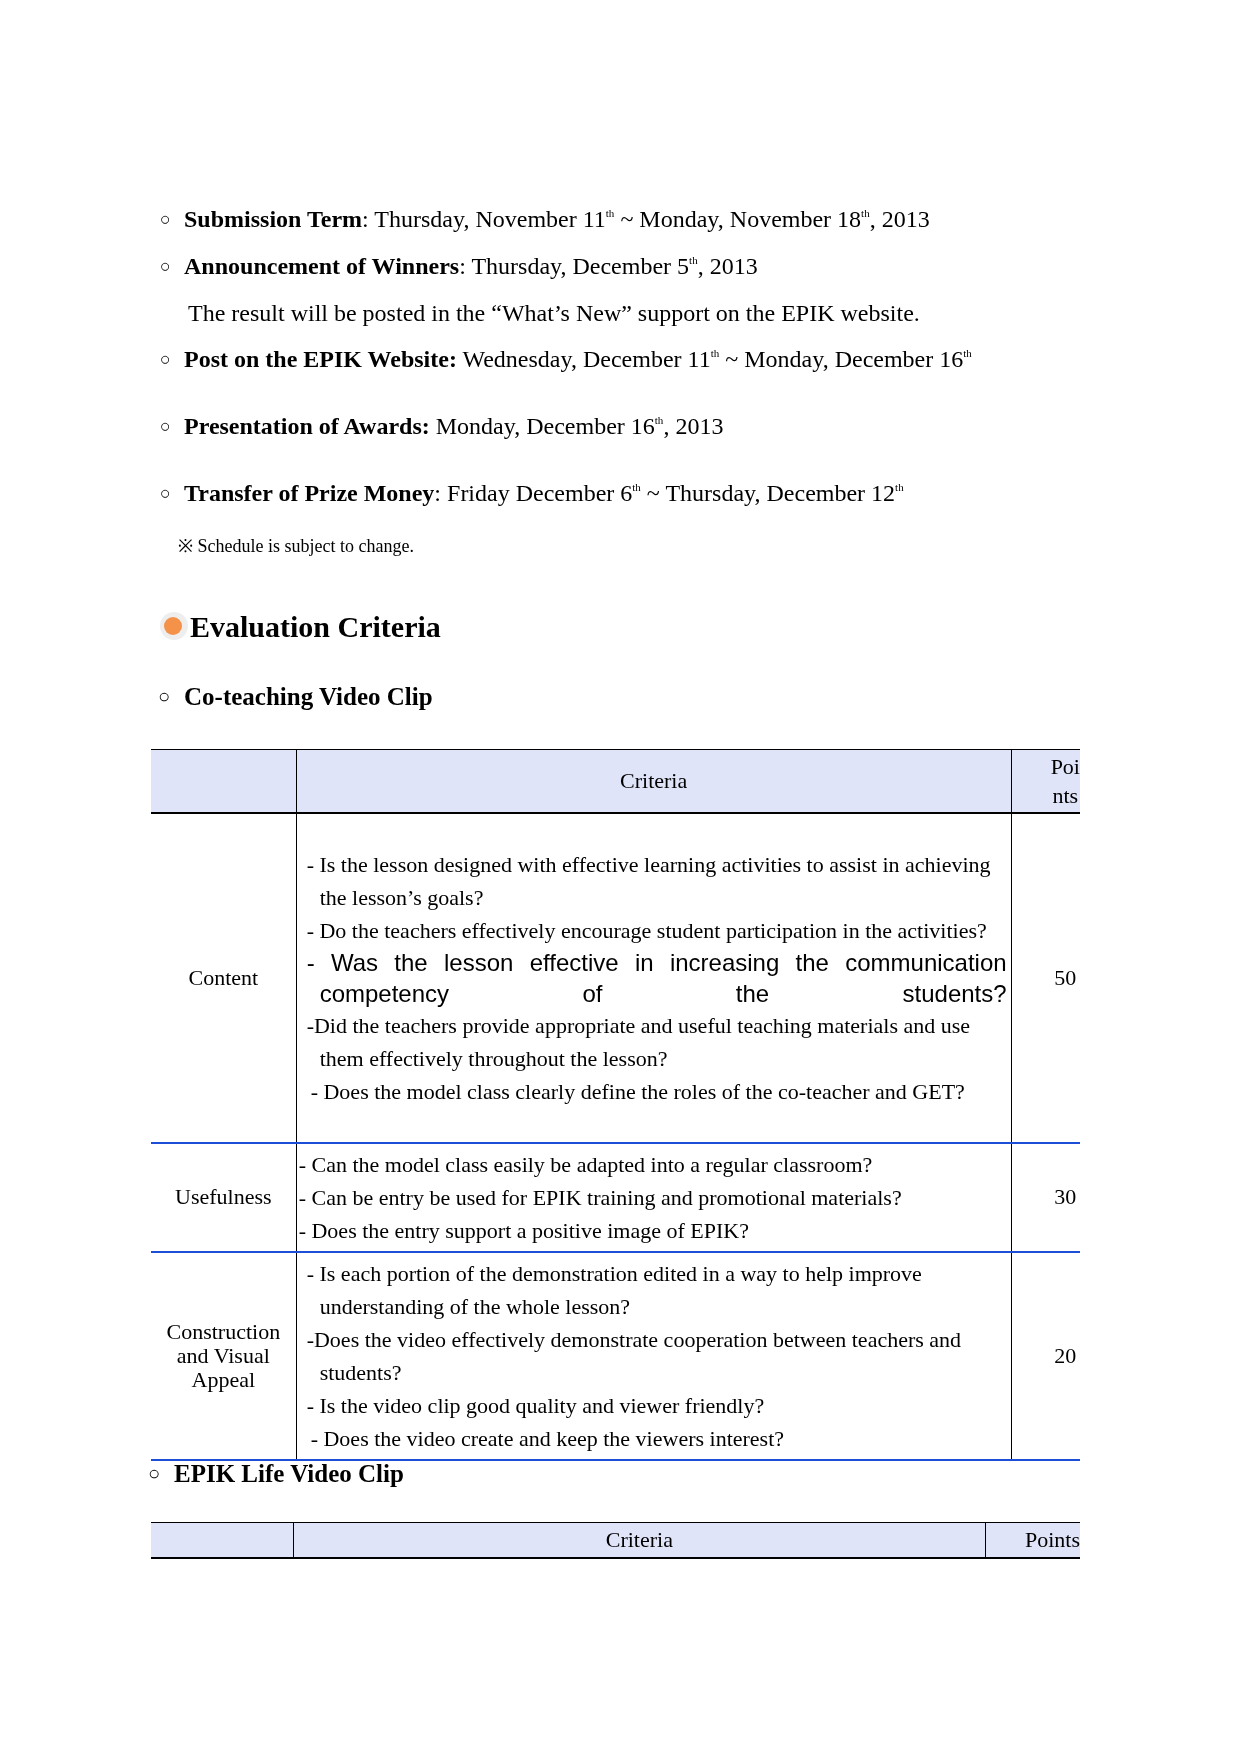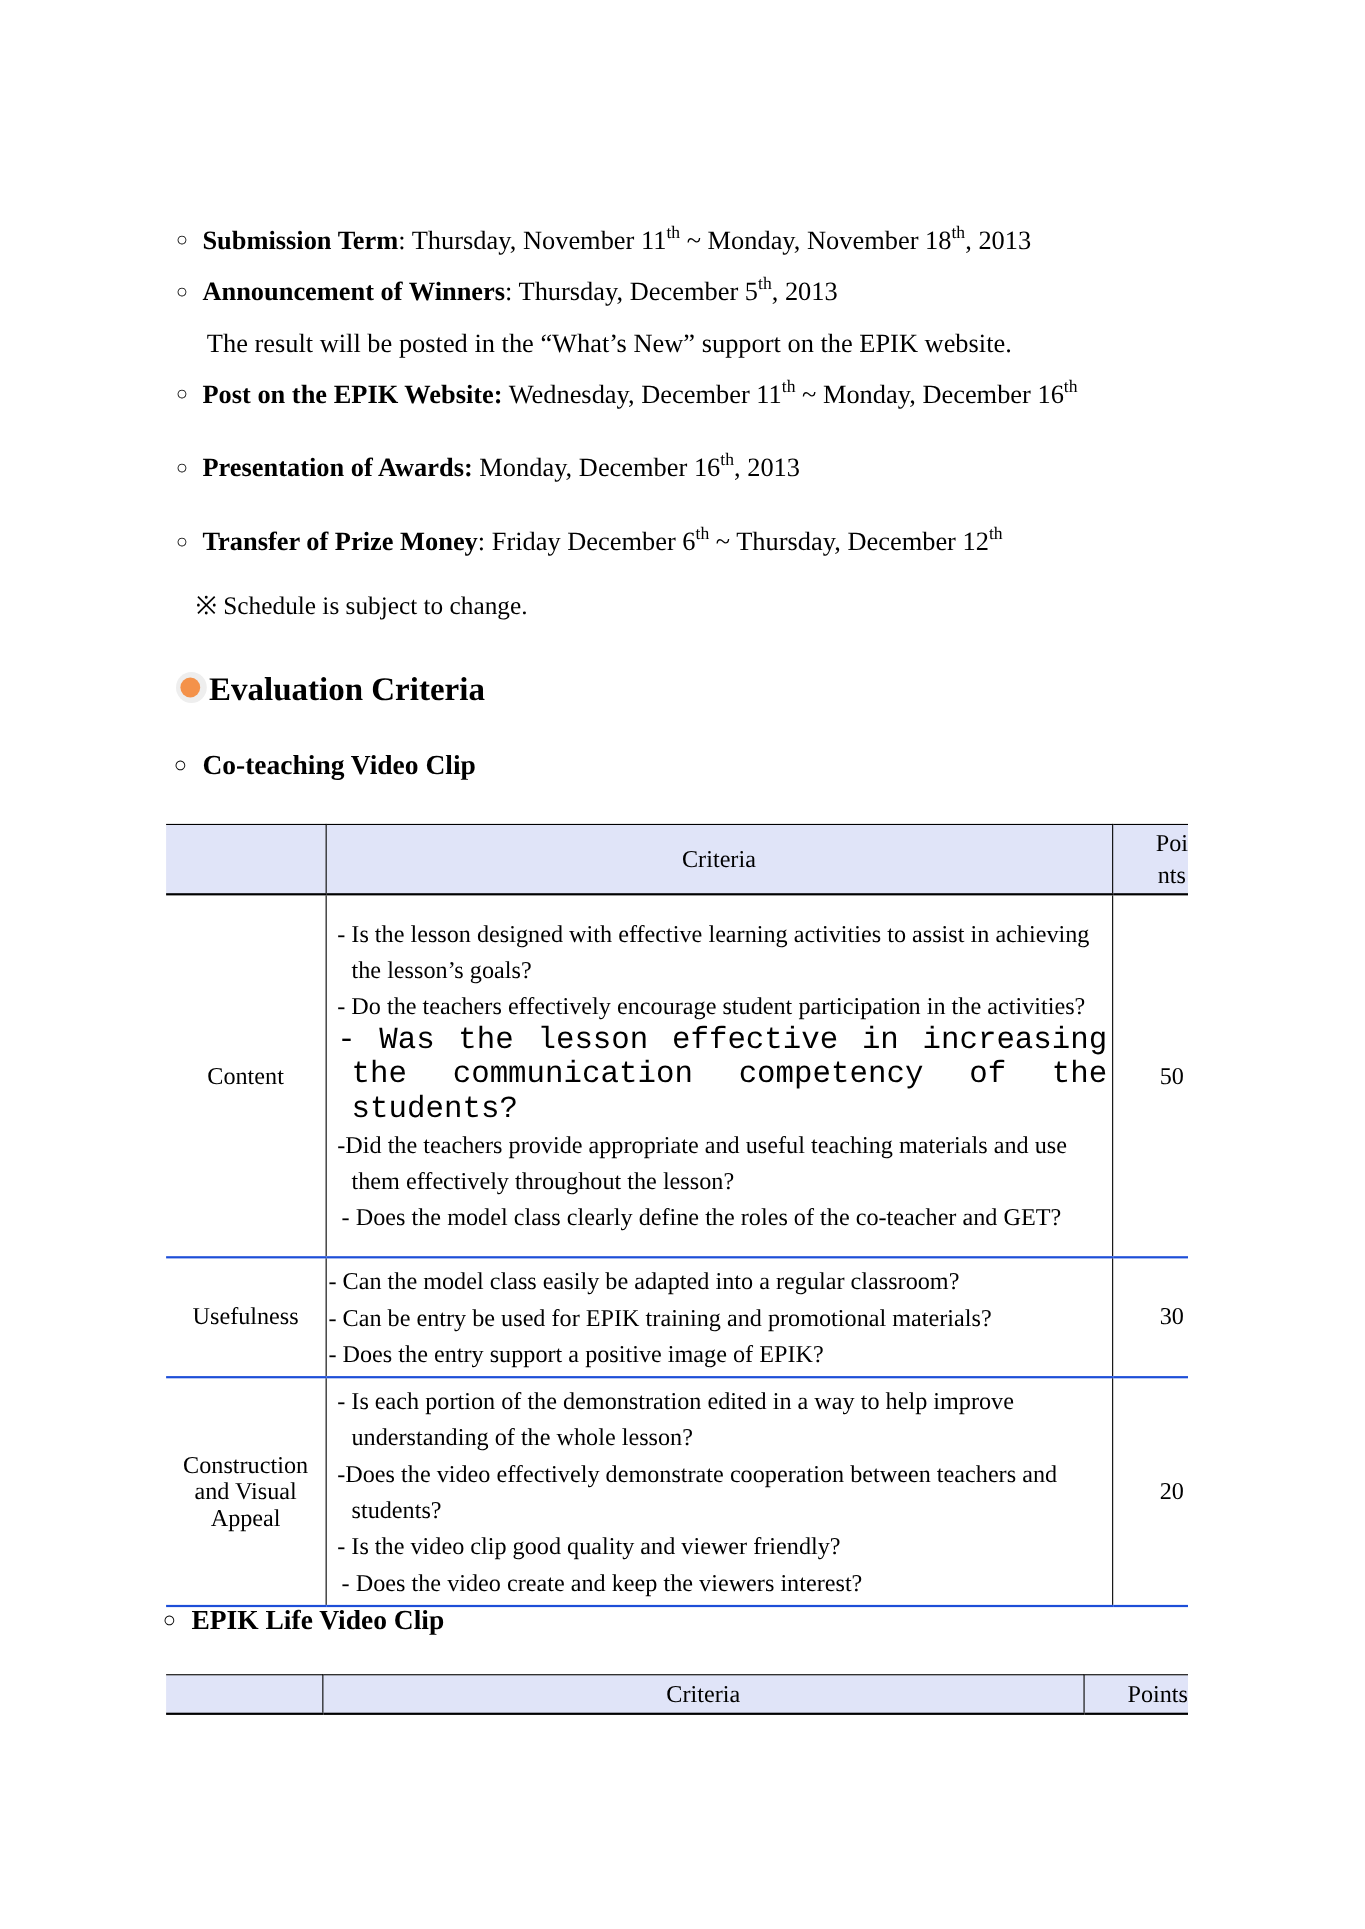--- a/index.html
+++ b/index.html
@@ -1,38 +1,38 @@
 <!DOCTYPE html>
 <html><head>
 <meta charset="utf-8">
 <style>
   html, body { margin: 0; padding: 0; background: #ffffff; }
   body { width: 1241px; height: 1754px; position: relative; overflow: hidden;
          font-family: "Liberation Serif", serif; color: #000; }
   .line { position: absolute; left: 160px; font-size: 24px; white-space: nowrap; }
   .line b { font-weight: bold; }
   .bullet { font-size: 18px; display: inline-block; width: 24px; vertical-align: 2px; }
-  sup { font-size: 16px; vertical-align: 10px; line-height: 0; }
-  .note { position: absolute; left: 178px; font-size: 23px; white-space: nowrap; }
+  sup { font-size: 11px; vertical-align: 10px; line-height: 0; }
+  .note { position: absolute; left: 178px; font-size: 18px; white-space: nowrap; }
   .heading { position: absolute; left: 160px; top: 610px; font-size: 30px; font-weight: bold; white-space: nowrap; }
   .heading .dot-wrap { display: inline-block; width: 28px; height: 28px; border-radius: 50%;
                         background: #eeeeee; vertical-align: -3px; margin-right: 2px; position: relative; }
   .heading .dot { position: absolute; left: 4px; top: 5px; width: 18px; height: 18px; border-radius: 50%; background: #f4924a; }
   .subhead { position: absolute; font-size: 25px; font-weight: bold; white-space: nowrap; }
   .subhead .bullet { font-size: 20px; width: 26px; font-weight: normal; }
   table { position: absolute; border-collapse: collapse; font-size: 22px; }
   td, th { border: 1px solid #000; padding: 0; font-weight: normal; }
   table.t1 { left: 151px; top: 749px; width: 929px; }
   table.t2 { left: 151px; top: 1522px; width: 929px; }
   tr.head td { background: #e0e4f8; text-align: center; border-bottom: 2px solid #000; border-top: 1px solid #000; }
   td.first { border-left: none; text-align: center; }
   td.last { border-right: none; text-align: center; padding-left: 39px; }
   td.crit { padding: 4px 4px 4px 10px; line-height: 33px; }
   .item { text-indent: -13px; padding-left: 13px; }
-  .item.wide { font-family: Liberation Mono, monospace; font-size: 28px; text-align: justify; text-align-last: justify; }
+  .item.wide { font-family: Liberation Sans, sans-serif; font-size: 24px; text-align: justify; text-align-last: justify; }
   tr.sep td { border-bottom: 2px solid #1d4ed8; margin-top: 28px; }
 </style>
 </head>
 <body>
 
 <div class="line" style="top:206px;">
   <span class="bullet">○</span><b>Submission Term</b><span>: </span><span>Thursday, November 11</span><sup>th</sup><span> ~ Monday, November 18</span><sup>th</sup><span>, 2013</span>
 </div>
 
 <div class="line" style="top:253px;">

